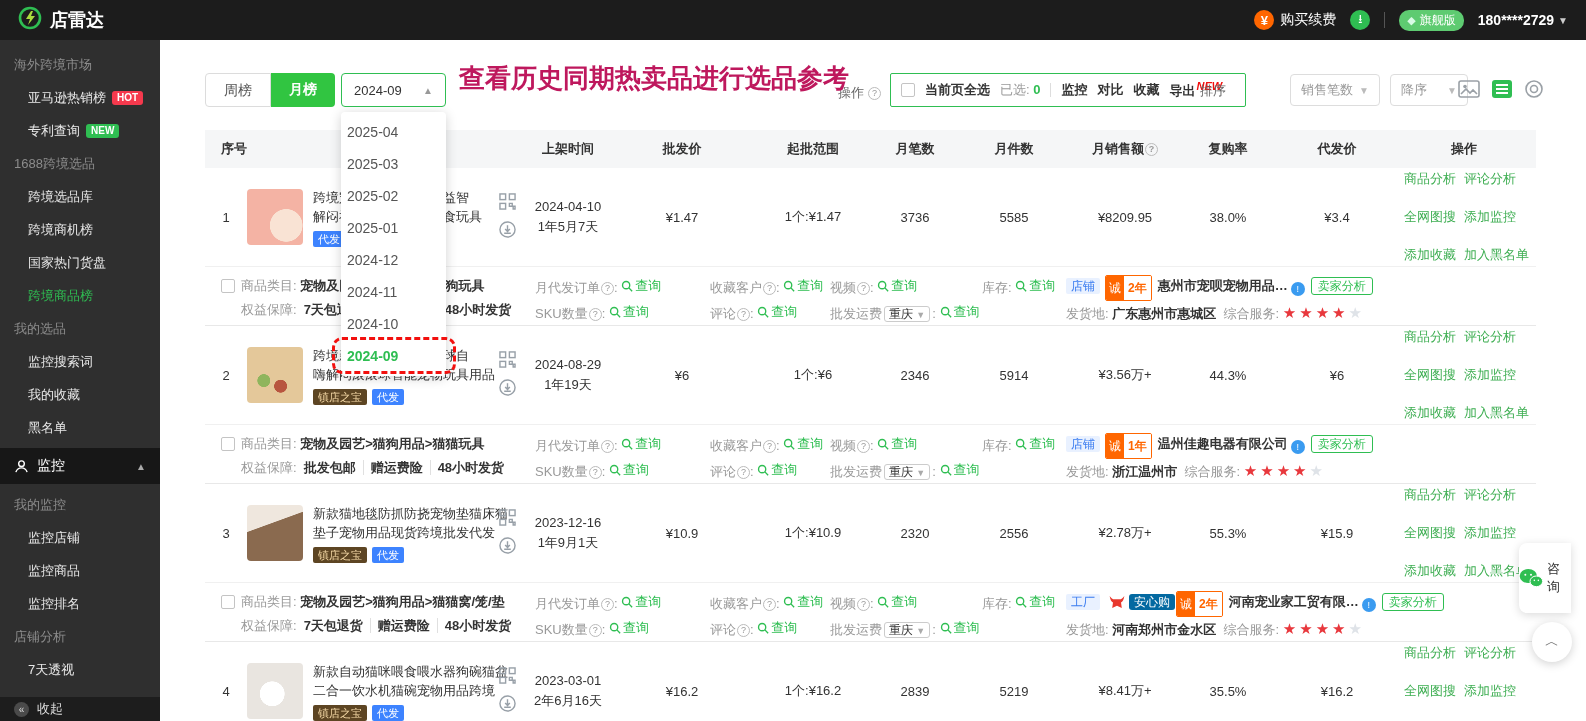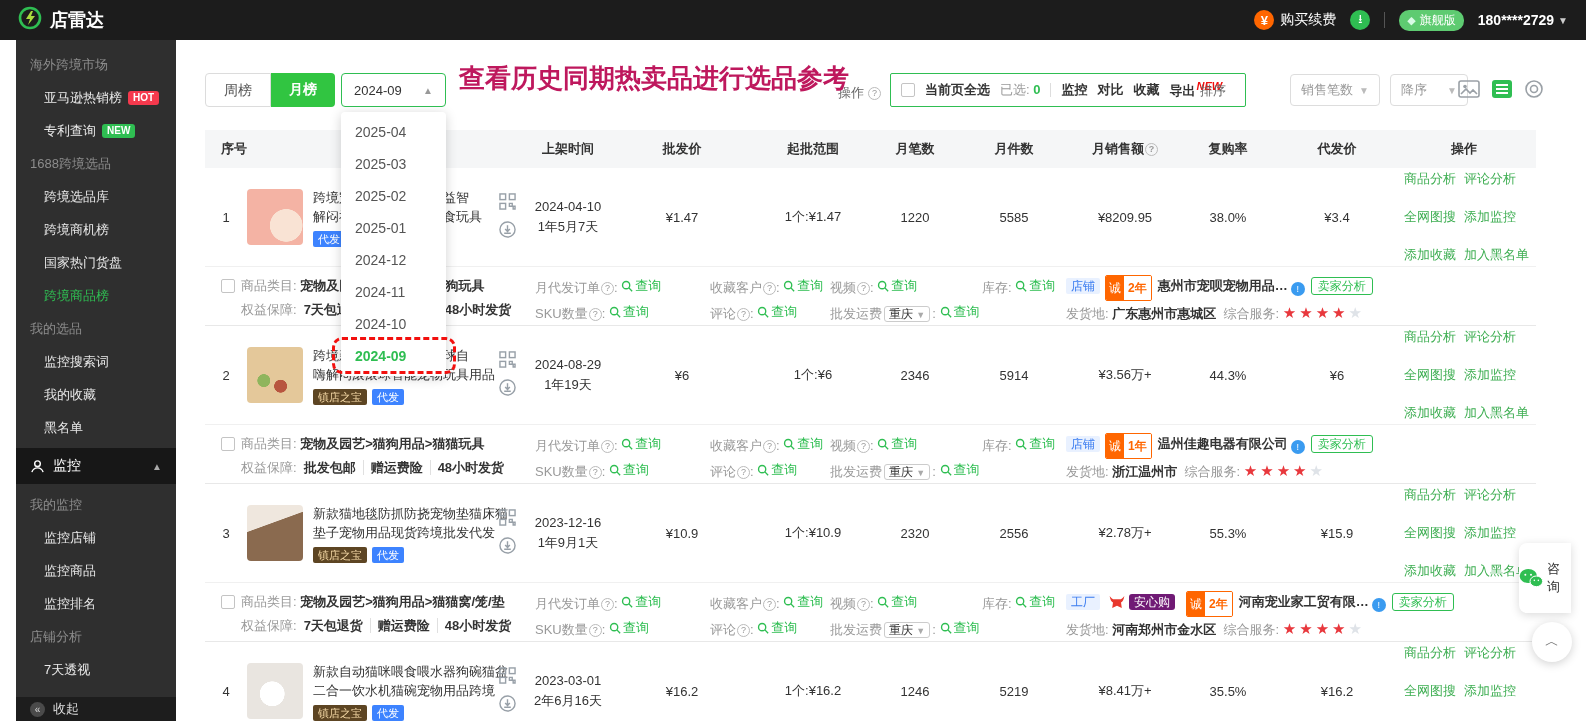--- a/index.html
+++ b/index.html
@@ -17,21 +17,21 @@
   .dlcirc { width:20px; height:20px; border-radius:50%; background:#2fbe52; color:#fff;
     display:flex; align-items:center; justify-content:center; font-size:12px; }
   .tb-div { width:1px; height:16px; background:#555; }
   .plan { background:#5ecb71; color:#fff; font-size:12px; padding:2px 8px; border-radius:10px;
     display:flex; align-items:center; gap:4px; }
   .plan i { font-style:normal; color:#d9fbe6; font-size:11px; }
   .account { display:flex; align-items:center; gap:4px; font-size:14px; font-weight:bold; cursor:pointer; }
   .account .chev { font-size:10px; color:#ccc; }
 
   
-  .sidebar { position:absolute; left:16px; top:40px; width:160px; bottom:0; background:#2f2f2f; z-index:50; }
+  .sidebar { position:absolute; left:0; top:40px; width:160px; bottom:0; background:#2f2f2f; z-index:50; }
   .sec-label { height:33px; line-height:33px; padding-left:14px; color:#8c8c8c; font-size:13px; }
   .side-item { height:33px; line-height:33px; padding-left:28px; color:#e8e8e8; font-size:13px;
     cursor:pointer; display:flex; align-items:center; gap:6px; white-space:nowrap; }
   .side-item.active { color:#2fbe52; }
   .mini-badge { font-size:10px; font-weight:bold; color:#fff; border-radius:3px; padding:1px 5px; line-height:12px; }
   .monitor-row { height:36px; background:#171717; display:flex; align-items:center; gap:8px;
     padding:0 14px; color:#fff; cursor:pointer; margin:4px 0; }
   .monitor-row .grow { flex:1; font-size:14px; }
   .monitor-row .chev { color:#aaa; font-size:10px; }
   .collapse-row { position:absolute; left:0; bottom:0; width:160px; height:24px; background:#1d1d1d;
@@ -47,21 +47,21 @@
   .tab.week { background:#fff; border:1px solid #dcdcdc; border-radius:4px 0 0 4px; color:#555; }
   .tab.month { background:#31c541; color:#fff; font-weight:bold; border-radius:0 4px 4px 0; }
 
   .msel { position:absolute; left:181px; top:33px; width:105px; height:34px; border:1.5px solid #2fbe52;
     border-radius:4px; background:#fff; display:flex; align-items:center; justify-content:space-between;
     padding:0 12px; cursor:pointer; z-index:41; }
   .msel .chev { color:#999; font-size:10px; }
 
   .panel { position:absolute; left:181px; top:72px; width:105px; background:#fff; border-radius:4px;
     box-shadow:0 2px 12px rgba(0,0,0,.18); padding:4px 0; z-index:40; }
-  .opt { height:32px; line-height:32px; padding-left:14px; color:#555; font-size:14px; cursor:pointer; }
+  .opt { height:32px; line-height:32px; padding-left:6px; color:#555; font-size:14px; cursor:pointer; }
   .opt.sel { color:#2fbe52; font-weight:bold; }
   .dash { position:absolute; border:3px dashed #f2100e; border-radius:10px; pointer-events:none; z-index:42; }
 
   .flag-note { position:absolute; left:293px; top:18px; z-index:45; pointer-events:none; }
   .flag-note .l1 { color:#f2100e; font-size:24px; font-weight:bold; display:flex; align-items:flex-start; gap:4px; }
   .flag-note .l2 { color:#be185d; font-size:26px; font-weight:bold; margin-top:3px; margin-left:6px; white-space:nowrap; }
 
   .ophelp { position:absolute; left:678px; top:44px; color:#666; display:flex; gap:3px; align-items:center; }
 
   .toolbar { position:absolute; left:730px; top:33px; width:356px; height:34px; border:1.5px solid #2fbe52;
@@ -123,21 +123,21 @@
   .val { color:#333; font-weight:bold; }
   .gt { padding:0 7px; }
   .gt + .gt { border-left:1px solid #e0e0e0; }
   .qlink { color:#2fbe52; cursor:pointer; display:inline-flex; align-items:center; gap:2px; }
   .q7 { display:inline-flex; width:13px; height:13px; border:1px solid #bbb; border-radius:50%; color:#999;
     font-size:9px; align-items:center; justify-content:center; vertical-align:1px; margin-left:1px; }
   .mini-select { border:1px solid #ccc; border-radius:3px; padding:0 4px; color:#333; font-size:12px;
     cursor:pointer; margin:0 2px; }
   .mini-select .chev { color:#aaa; font-size:9px; }
   .b-shop { background:#e9f1ff; color:#3a7cf0; padding:1px 5px; border-radius:2px; font-size:12px; margin-right:5px; }
-  .b-anxin { background:#701a75; color:#fff; padding:1px 5px; border-radius:3px; font-size:12px; margin-right:11px; }
+  .b-anxin { background:#0369a1; color:#fff; padding:1px 5px; border-radius:3px; font-size:12px; margin-right:1px; }
   .b-cheng { display:inline-flex; border:1px solid #ff6600; border-radius:2px; overflow:hidden; font-size:12px;
     margin-right:6px; vertical-align:-2px; }
   .b-cheng i { background:#ff6600; color:#fff; font-style:normal; padding:0 3px; }
   .b-cheng b { color:#ff6600; padding:0 4px; font-weight:bold; background:#fff; }
   .store-name { font-weight:bold; color:#333; }
   .info-dot { display:inline-flex; width:14px; height:14px; border-radius:50%; background:#3a9bf0; color:#fff;
     font-size:9px; align-items:center; justify-content:center; margin:0 6px 0 3px; vertical-align:-2px; }
   .seller-btn { border:1px solid #2fbe52; color:#2fbe52; border-radius:3px; padding:1px 6px; font-size:12px; cursor:pointer; }
   .st { font-size:15px; letter-spacing:3px; }
   .st.red { color:#e8383d; } .st.gray { color:#dfe3e8; }
@@ -360,21 +360,21 @@
                     <path d="M9 4.5v6M6.5 8.5L9 11l2.5-2.5M5.5 13h7" fill="none" stroke="#98a0a8" stroke-width="1.5"></path>
                   </svg></span>
               </div>
             </div>
             <div class="c date">
               <div>2024-04-10</div>
               <div>1年5月7天</div>
             </div>
             <div class="c">¥1.47</div>
             <div class="c">1个:¥1.47</div>
-            <div class="c">1220</div>
+            <div class="c">3736</div>
             <div class="c">5585</div>
             <div class="c">¥8209.95</div>
             <div class="c">38.0%</div>
             <div class="c">¥3.4</div>
             <div class="c actions">
               <span class="act-line">
                 <span class="act">商品分析</span>
                 <span class="act">评论分析</span>
               </span>
               <span class="act-line">
@@ -674,21 +674,21 @@
                     <path d="M9 4.5v6M6.5 8.5L9 11l2.5-2.5M5.5 13h7" fill="none" stroke="#98a0a8" stroke-width="1.5"></path>
                   </svg></span>
               </div>
             </div>
             <div class="c date">
               <div>2023-03-01</div>
               <div>2年6月16天</div>
             </div>
             <div class="c">¥16.2</div>
             <div class="c">1个:¥16.2</div>
-            <div class="c">1246</div>
+            <div class="c">2839</div>
             <div class="c">5219</div>
             <div class="c">¥8.41万+</div>
             <div class="c">35.5%</div>
             <div class="c">¥16.2</div>
             <div class="c actions">
               <span class="act-line">
                 <span class="act">商品分析</span>
                 <span class="act">评论分析</span>
               </span>
               <span class="act-line">

